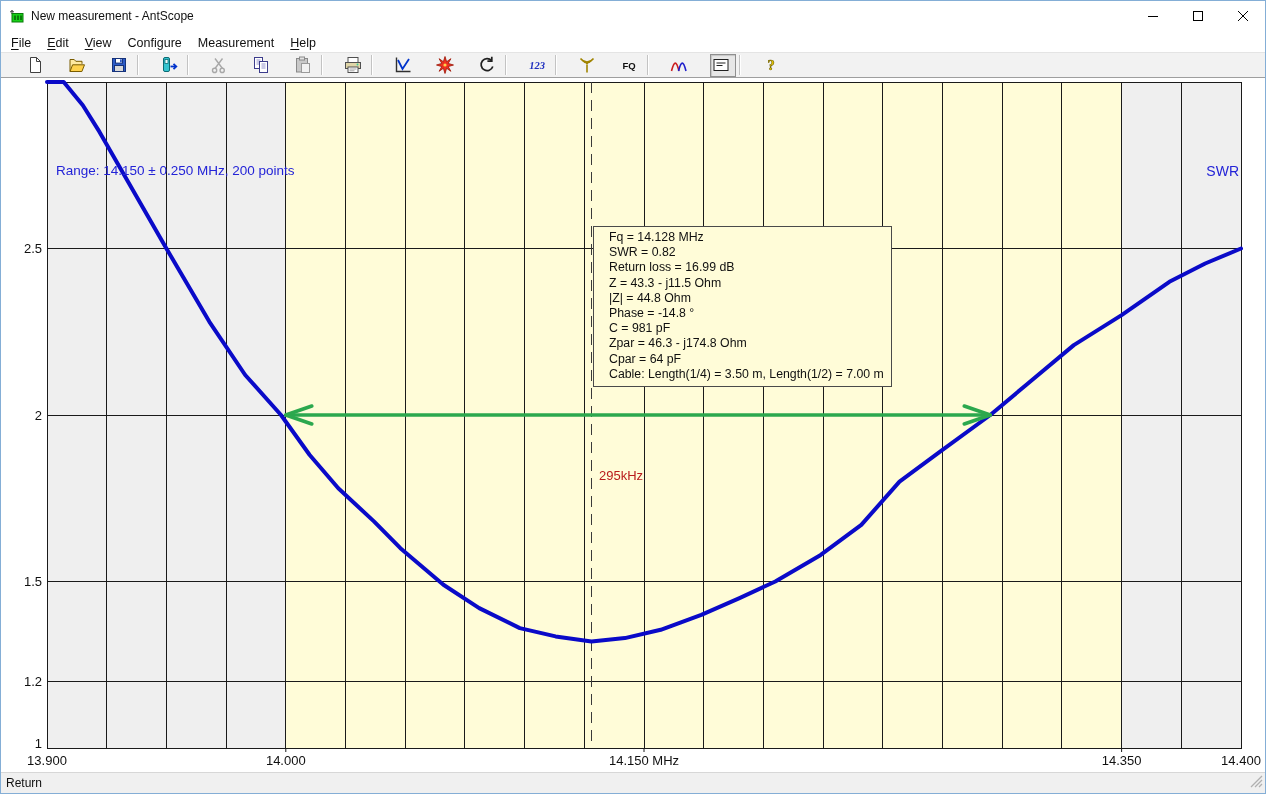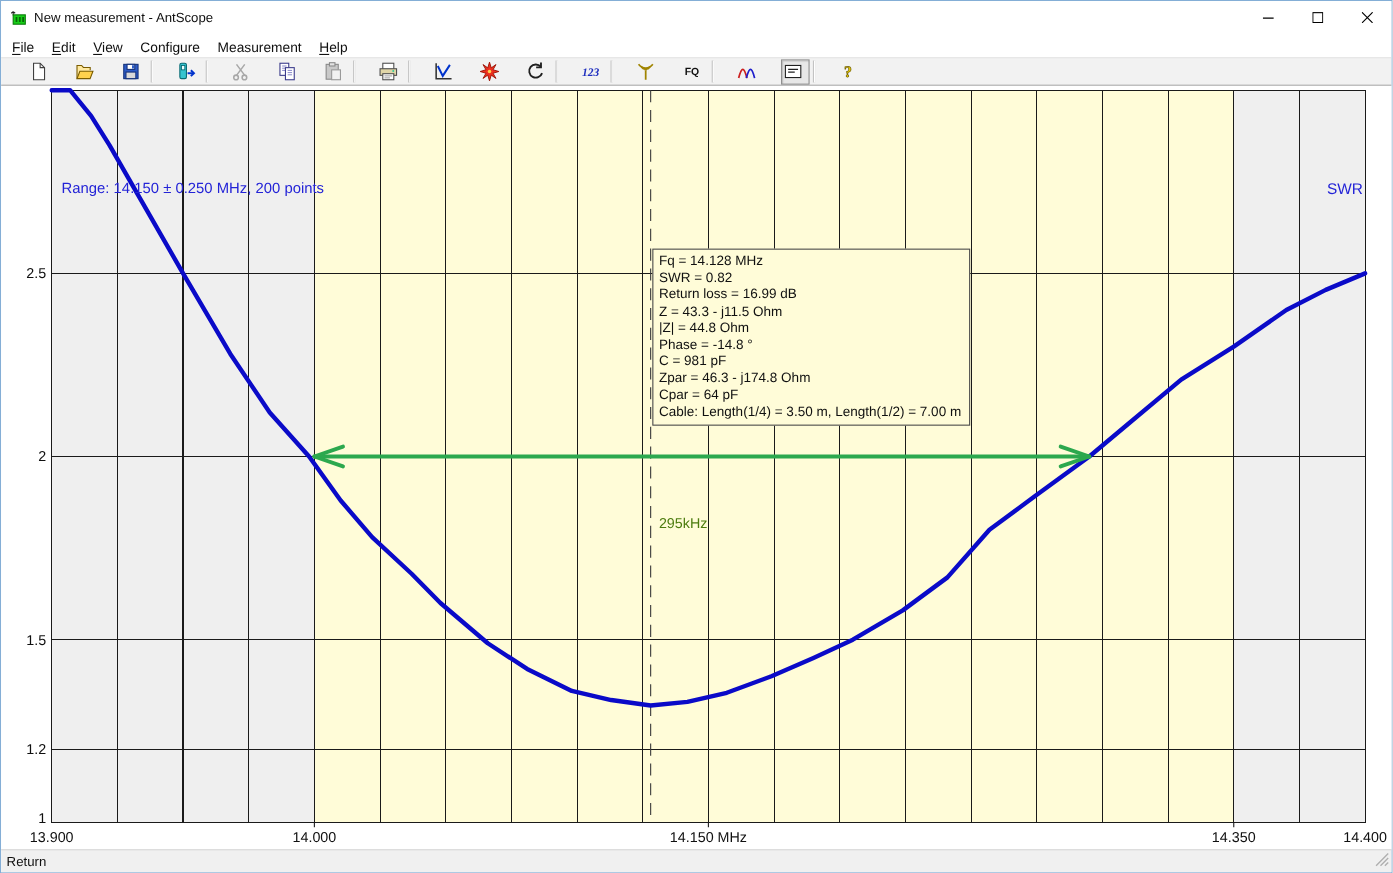--- a/index.html
+++ b/index.html
@@ -20,23 +20,23 @@
            display:flex;align-items:center;padding-left:7px;box-sizing:border-box;}
   .tb-btn{width:26px;height:23px;display:flex;align-items:center;justify-content:flex-start;border:1px solid transparent;box-sizing:border-box;margin-left:16px;}
   .tb-btn.pressed{background:#e7e7e7;border:1px solid #8f8f8f;box-shadow:inset 1px 1px 1px rgba(0,0,0,.15);}
   .tb-sep{width:1px;height:20px;background:#c3c3c3;border-right:1px solid #fff;margin:0 3px;}
   
   .chart-region{position:relative;width:1266px;height:694px;background:#fff;}
   .chart-svg{position:absolute;left:0;top:0;}
   .overlay{position:absolute;white-space:nowrap;}
   .range-label{left:55px;top:85px;font-size:13.5px;color:#2323d7;}
   .swr-label{right:28px;top:85px;font-size:14px;color:#2323d7;}
-  .bw-label{left:598px;top:390px;font-size:13px;color:#4d7c0f;}
+  .bw-label{left:598px;top:390px;font-size:13px;color:#b91c1c;}
   .info-box{left:592px;top:148px;background:#fffcd8;border:1px solid #4a4a4a;
-            padding:3px 7px 4px 5px;font-size:12.3px;line-height:15.2px;color:#101010;}
+            padding:3px 7px 4px 15px;font-size:12.3px;line-height:15.2px;color:#101010;}
   
   .statusbar{height:21px;background:#f0f0f0;border-top:1px solid #d7d7d7;display:flex;align-items:center;
              font-size:12px;color:#101010;padding-left:5px;position:relative;box-sizing:border-box;}
   .resize-grip{position:absolute;right:2px;bottom:2px;}
 </style>
 </head>
 <body>
 
 <div class="window">
 

